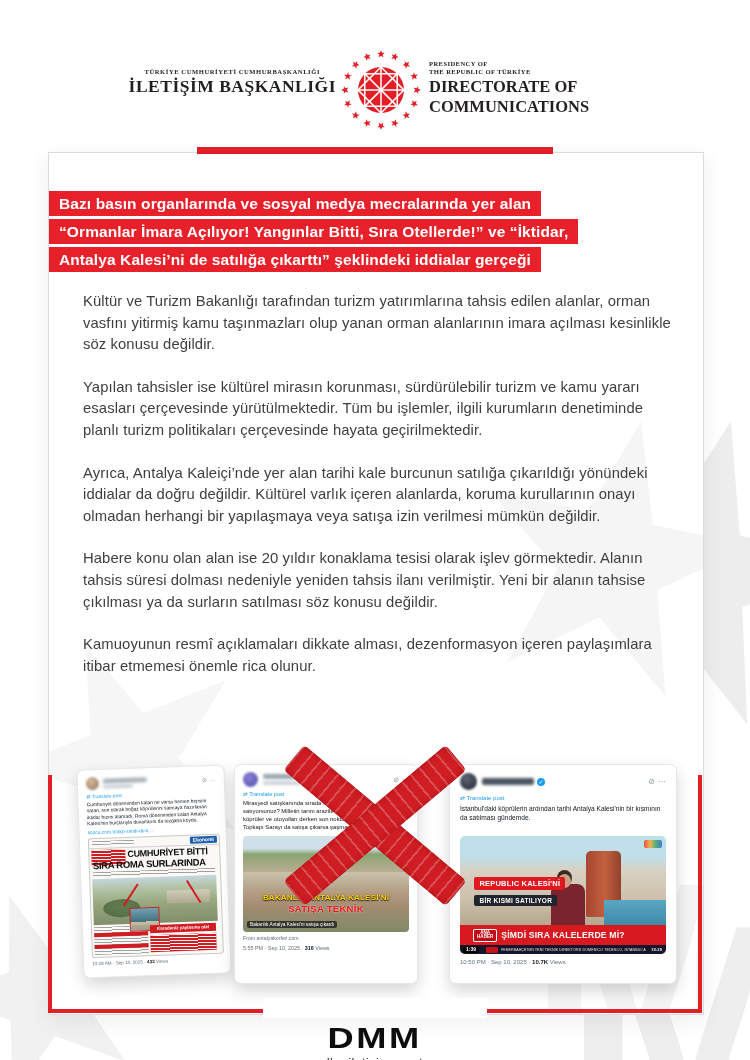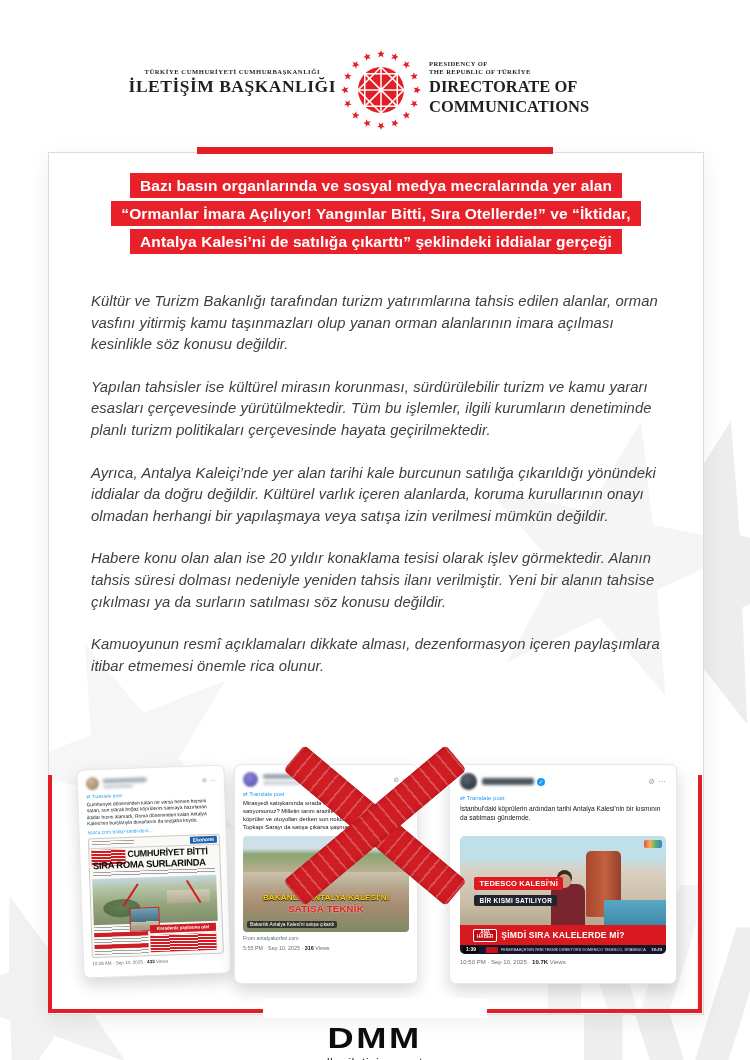--- a/index.html
+++ b/index.html
@@ -18,25 +18,25 @@
   .hdr-right{position:absolute;left:423px;top:30px;color:#231f20;text-align:left;}
   .hdr-right .small{font-family:"Liberation Serif",serif;font-size:6.6px;letter-spacing:.4px;font-weight:700;line-height:1.25;}
   .hdr-right .big{font-family:"Liberation Serif",serif;font-size:16.5px;font-weight:700;line-height:1.08;margin-top:2px;}
   .seal{position:absolute;left:329px;top:8px;}
 
   
   .topbar{position:absolute;left:197px;top:147px;width:356px;height:7px;background:#e21f26;z-index:22;}
   .card{position:absolute;left:48px;top:152px;width:654px;height:861px;background:#ffffff;border:1px solid #dcdcdc;box-shadow:0 6px 22px rgba(0,0,0,.07);z-index:5;overflow:hidden;}
   .card-wm{position:absolute;pointer-events:none;z-index:0;}
 
-  .claims{position:absolute;left:0;top:18px;width:654px;text-align:center;z-index:2;}
+  .claims{position:absolute;left:0;top:36px;width:654px;text-align:left;z-index:2;}
   .claim-line{display:inline-block;background:#e8202a;color:#ffffff;font-weight:700;font-size:15.5px;line-height:18px;padding:4px 10px 3px;margin:1.5px 0;letter-spacing:.1px;}
 
   .bodytext{position:absolute;left:34px;top:138px;width:588px;z-index:2;color:#3e3e3e;font-size:14.8px;line-height:1.46;letter-spacing:.1px;}
-  .bodytext p{margin:0 0 21px 8px;font-style:italic;}
+  .bodytext p{margin:0 0 21px 0;}
 
   
   .tweets{position:absolute;left:0;top:0;width:654px;height:861px;z-index:3;}
   .tweet{position:absolute;background:#fff;border:1px solid #e7e7e7;border-radius:7px;box-shadow:0 7px 16px rgba(0,0,0,.16);overflow:hidden;}
   .tw-pad{padding:7px 8px 4px;}
   .tw-head{display:flex;align-items:center;margin-bottom:4px;}
   .avatar{border-radius:50%;filter:blur(1.2px);flex:0 0 auto;}
   .nameblur{border-radius:2px;filter:blur(1.6px);}
   .tw-icons{margin-left:auto;color:#8a97a1;display:flex;align-items:center;gap:3px;}
   .translate{color:#1d9bf0;margin:1px 0 3px;}
@@ -292,21 +292,21 @@
             <span>Translate post</span>
           </div>
           <div class="tw-text" style="font-size:6.6px;line-height:1.4;">İstanbul'daki köprülerin ardından tarihi Antalya Kalesi'nin bir kısmının da satılması gündemde.</div>
 
           <div class="video3" style="margin-top:14px;">
             <div class="tower"></div>
             <div class="sea"></div>
             <div class="presenter-body"></div>
             <div class="presenter-head"></div>
             <div class="chlogo"></div>
-            <div class="vbanner1">TEDESCO KALESİ'Nİ</div>
+            <div class="vbanner1">REPUBLIC KALESİ'Nİ</div>
             <div class="vbanner2">BİR KISMI SATILIYOR</div>
             <div class="newsstrip">
               <div class="anahaber">
                 <div class="inner">
                   <div>ANA</div>
                   <div>HABER</div>
                 </div>
               </div>
               <div class="vheadline">ŞİMDİ SIRA KALELERDE Mİ?</div>
             </div>

